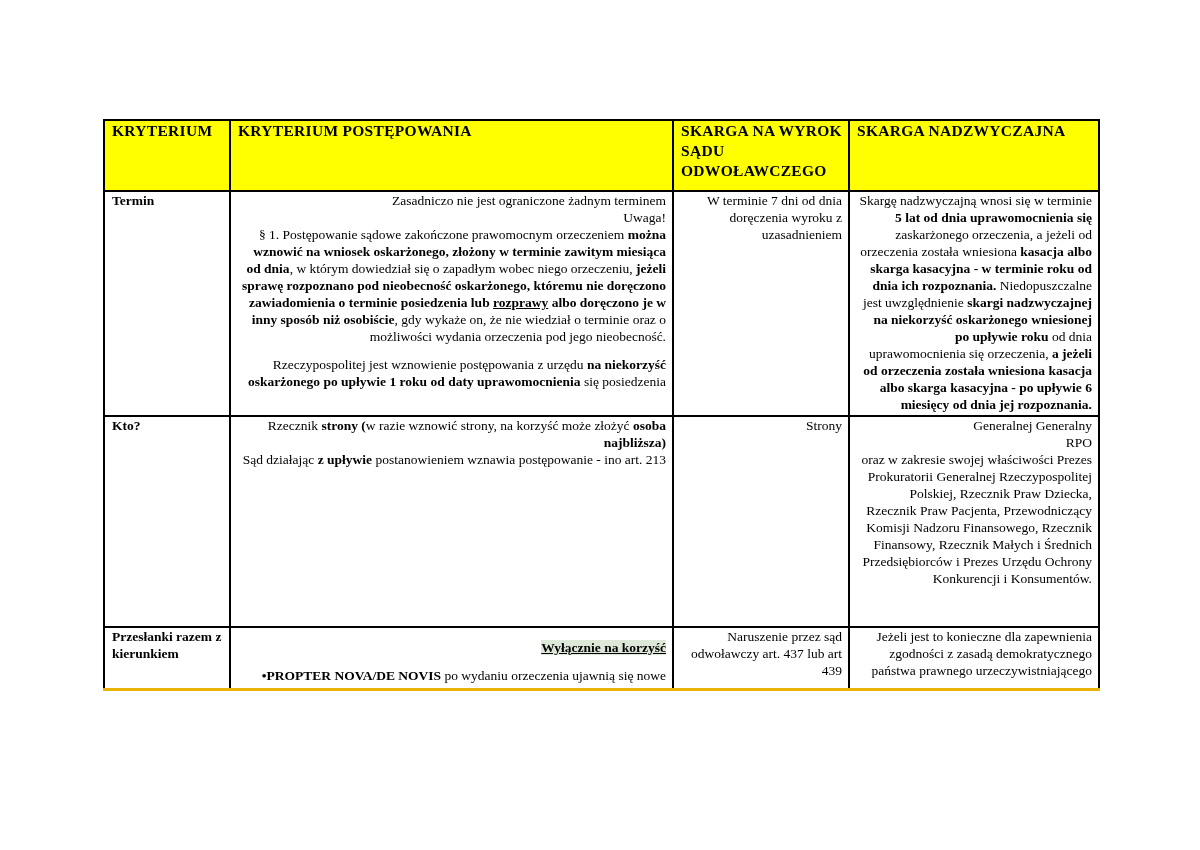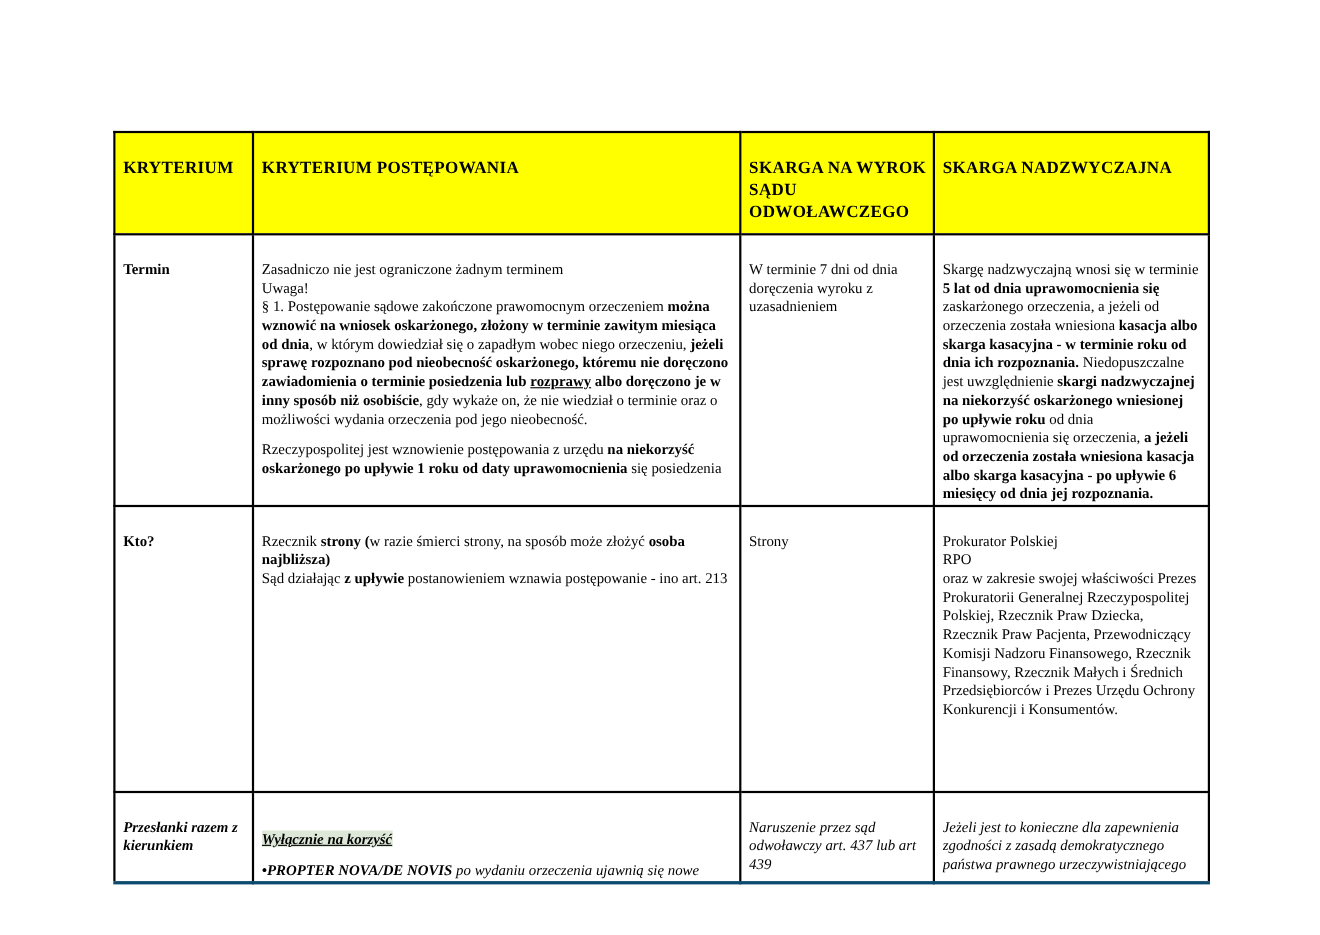--- a/index.html
+++ b/index.html
@@ -20,47 +20,46 @@
   }
   table.legal-table {
     border-collapse: collapse;
     table-layout: fixed;
     width: 995px;
   }
   table.legal-table th,
   table.legal-table td {
     border: 2px solid #000000;
     vertical-align: top;
-    padding: 22px 6px 2px 7px;
+    padding: 0 6px 2px 7px;
     overflow: hidden;
   }
   table.legal-table tr.last-row {
-    border-bottom: 3px solid #0c4a6e;
-    font-style: italic;
+    border-bottom: 3px solid #eab308;
   }
   th.hdr {
     background: var(--header-bg, #FFFF00);
     font-weight: bold;
     font-size: 15.5px;
     line-height: 20px;
     text-align: left;
     letter-spacing: 0.3px;
     height: 67px;
   }
   td {
     font-size: 13.5px;
     line-height: 17px;
   }
   td.criterion {
     font-weight: bold;
   }
   tr.row-termin   { height: 224px; }
-  tr.row-kto      { height: 260px; }
+  tr.row-kto      { height: 211px; }
   tr.last-row     { height: 62px; }
-  .cellbox .para { margin: 0; }
+  .cellbox .para { margin: 0; text-align: right; }
   .cellbox .para.blank { line-height: 11px; font-size: 8px; }
   tr.last-row .cellbox { max-height: 58px; overflow: hidden; }
   .rb { font-weight: bold; }
   .ru { text-decoration: underline; }
   .rh { background: var(--highlight-green, #DDE8D8); }
 </style>
 </head>
 <body>
 
 <div class="sheet">
@@ -97,32 +96,32 @@
       <td>
             <div class="cellbox">
               <p class="para"><span>Skargę nadzwyczajną wnosi się w terminie </span><span class="rb">5 lat od dnia uprawomocnienia się</span><span> zaskarżonego orzeczenia, a jeżeli od orzeczenia została wniesiona </span><span class="rb">kasacja albo skarga kasacyjna - w terminie roku od dnia ich rozpoznania.</span><span> Niedopuszczalne jest uwzględnienie </span><span class="rb">skargi nadzwyczajnej na niekorzyść oskarżonego wniesionej po upływie roku</span><span> od dnia uprawomocnienia się orzeczenia, </span><span class="rb">a jeżeli od orzeczenia została wniesiona kasacja albo skarga kasacyjna - po upływie 6 miesięcy od dnia jej rozpoznania.</span></p>
             </div>
           </td>
     </tr>
     <tr class="row-kto">
       <td class="criterion">Kto?</td>
       <td>
             <div class="cellbox">
-              <p class="para"><span>Rzecznik </span><span class="rb">strony (</span><span>w razie śmierci strony, na sposób może złożyć </span><span class="rb">osoba najbliższa)</span></p>
+              <p class="para"><span>Rzecznik </span><span class="rb">strony (</span><span>w razie wznowić strony, na korzyść może złożyć </span><span class="rb">osoba najbliższa)</span></p>
               <p class="para"><span>Sąd działając </span><span class="rb">z upływie</span><span> postanowieniem wznawia postępowanie - ino art. 213</span></p>
             </div>
           </td>
       <td>
             <div class="cellbox">
               <p class="para"><span>Strony</span></p>
             </div>
           </td>
       <td>
             <div class="cellbox">
-              <p class="para"><span>Prokurator Polskiej</span></p>
+              <p class="para"><span>Generalnej Generalny</span></p>
               <p class="para"><span>RPO</span></p>
               <p class="para"><span>oraz w zakresie swojej właściwości Prezes Prokuratorii Generalnej Rzeczypospolitej Polskiej, Rzecznik Praw Dziecka, Rzecznik Praw Pacjenta, Przewodniczący Komisji Nadzoru Finansowego, Rzecznik Finansowy, Rzecznik Małych i Średnich Przedsiębiorców i Prezes Urzędu Ochrony Konkurencji i Konsumentów.</span></p>
             </div>
           </td>
     </tr>
     <tr class="last-row">
       <td class="criterion">Przesłanki razem z kierunkiem</td>
       <td>
             <div class="cellbox">
               <p class="para blank">&nbsp;</p>

